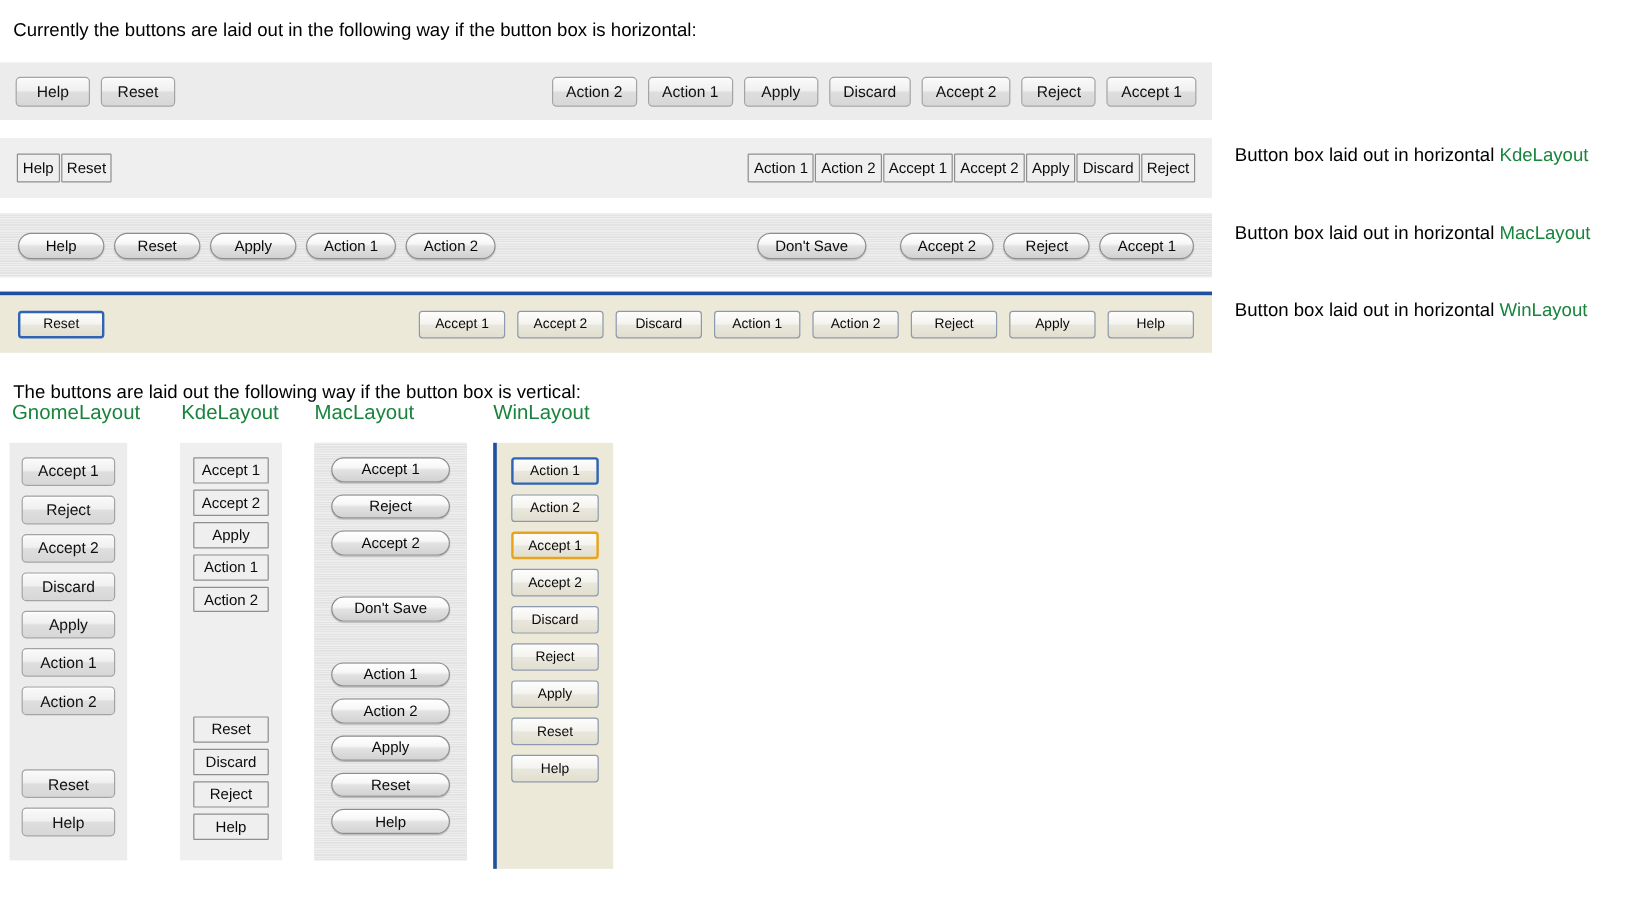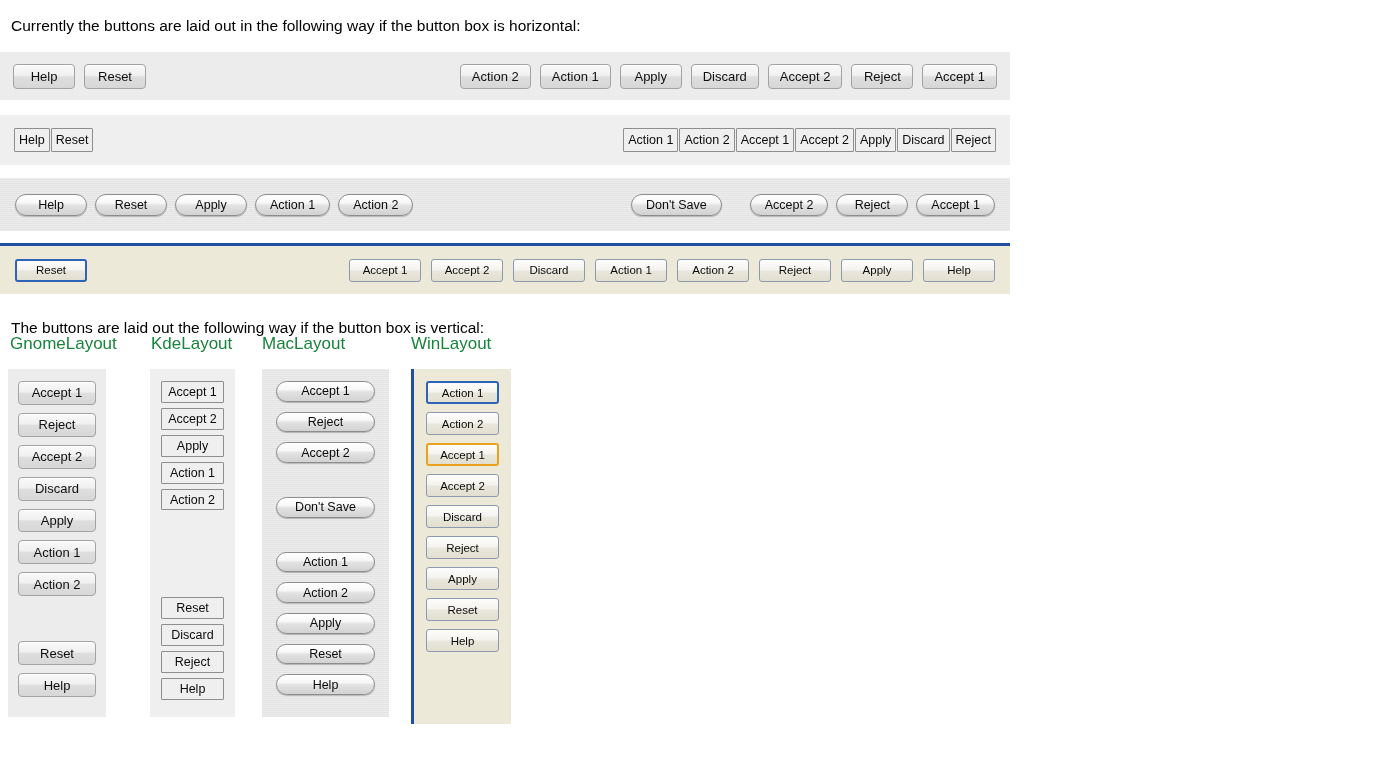--- a/index.html
+++ b/index.html
@@ -194,56 +194,59 @@
         <div style="display: flex;">
           <button class="kde" style="margin-left: 0px;">Action 1</button>
           <button class="kde" style="margin-left: 1px;">Action 2</button>
           <button class="kde" style="margin-left: 1px;">Accept 1</button>
           <button class="kde" style="margin-left: 1px;">Accept 2</button>
           <button class="kde" style="margin-left: 1px;">Apply</button>
           <button class="kde" style="margin-left: 1px;">Discard</button>
           <button class="kde" style="margin-left: 1px;">Reject</button>
         </div>
       </div>
+      <div class="h-caption" style="margin-top: 7px;"><span>Button box laid out in horizontal </span><span class="layout-name">KdeLayout</span></div>
     </div>
     <div class="h-row-wrap" style="position: absolute; left: 0px; top: 126px;">
       <div class="h-box mac-bg" style="height: 53px; padding: 0px 15px;">
         <div style="display: flex;">
           <button class="mac" style="margin-left: 0px;">Help</button>
           <button class="mac" style="margin-left: 8px;">Reset</button>
           <button class="mac" style="margin-left: 8px;">Apply</button>
           <button class="mac" style="margin-left: 8px;">Action 1</button>
           <button class="mac" style="margin-left: 8px;">Action 2</button>
         </div>
         <div class="spacer"></div>
         <div style="display: flex;">
           <button class="mac" style="margin-left: 0px;">Don't Save</button>
           <button class="mac" style="margin-left: 28px;">Accept 2</button>
           <button class="mac" style="margin-left: 8px;">Reject</button>
           <button class="mac" style="margin-left: 8px;">Accept 1</button>
         </div>
       </div>
+      <div class="h-caption" style="margin-top: 9px;"><span>Button box laid out in horizontal </span><span class="layout-name">MacLayout</span></div>
     </div>
     <div class="h-row-wrap" style="position: absolute; left: 0px; top: 191px;">
       <div class="h-box win-bg" style="height: 51px; padding: 0px 15px;">
         <div style="display: flex;">
           <button class="win is-default" style="margin-left: 0px;">Reset</button>
         </div>
         <div class="spacer"></div>
         <div style="display: flex;">
           <button class="win" style="margin-left: 0px;">Accept 1</button>
           <button class="win" style="margin-left: 10px;">Accept 2</button>
           <button class="win" style="margin-left: 10px;">Discard</button>
           <button class="win" style="margin-left: 10px;">Action 1</button>
           <button class="win" style="margin-left: 10px;">Action 2</button>
           <button class="win" style="margin-left: 10px;">Reject</button>
           <button class="win" style="margin-left: 10px;">Apply</button>
           <button class="win" style="margin-left: 10px;">Help</button>
         </div>
       </div>
+      <div class="h-caption" style="margin-top: 8px;"><span>Button box laid out in horizontal </span><span class="layout-name">WinLayout</span></div>
     </div>
   </div>
 
 <div class="intro-text" style="position:absolute;left:0;top:320px;">The buttons are laid out the following way if the button box is vertical:</div>
 
 <div id="vertical-section">
     <div class="v-heads">
       <div class="v-head" style="left: 10px;">GnomeLayout</div>
       <div class="v-head" style="left: 151px;">KdeLayout</div>
       <div class="v-head" style="left: 262px;">MacLayout</div>

